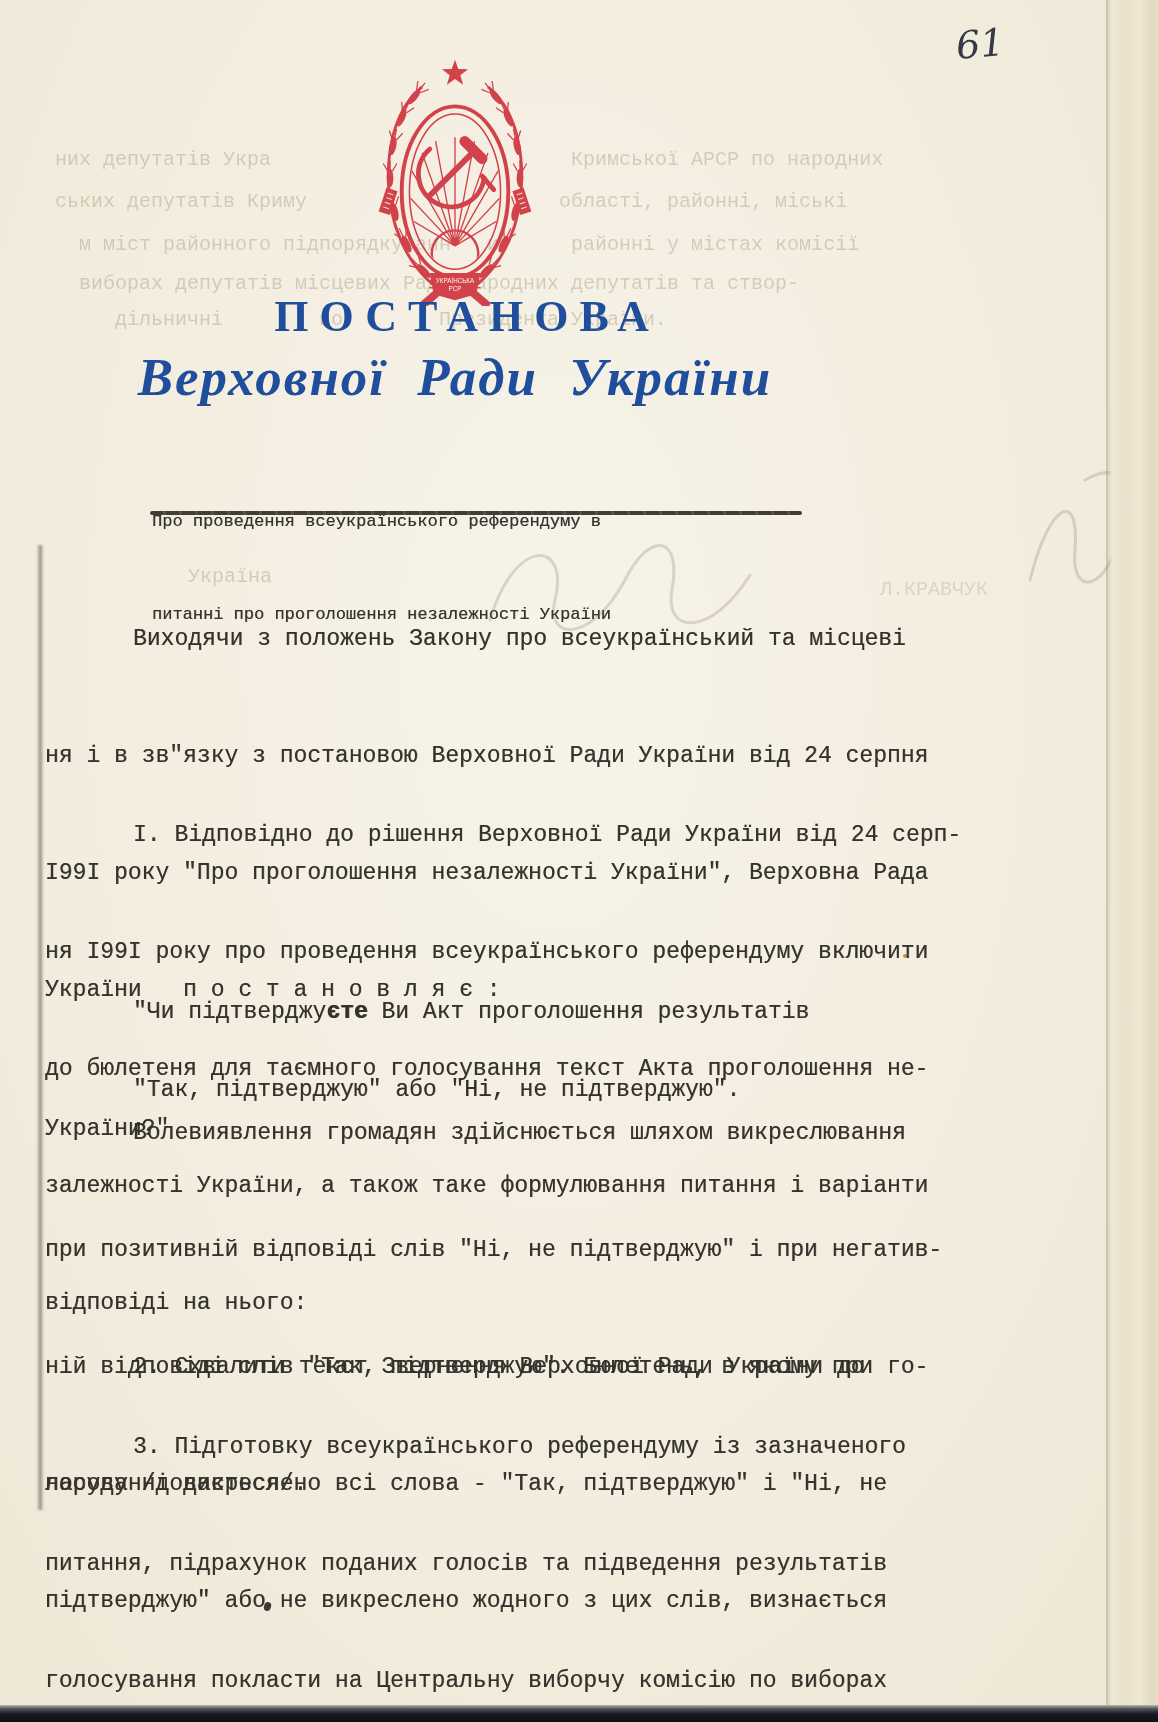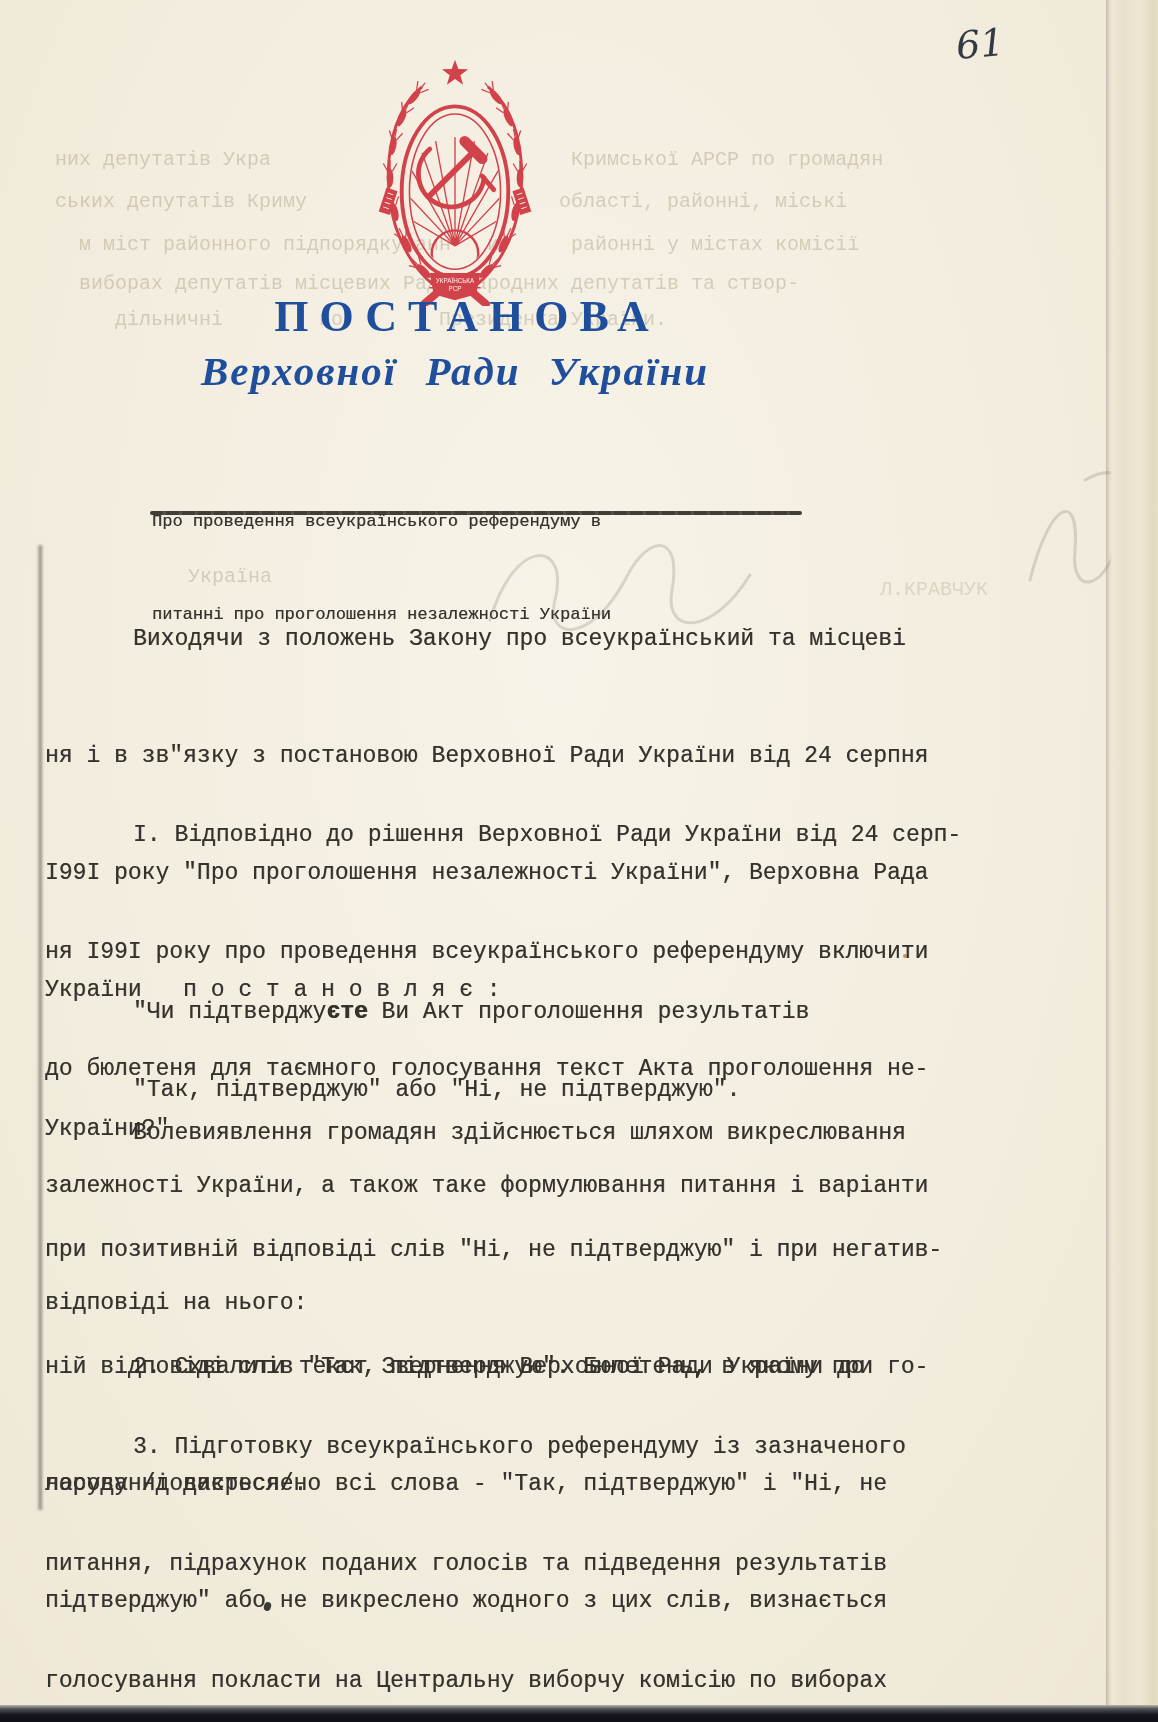--- a/index.html
+++ b/index.html
@@ -21,21 +21,21 @@
   .bold{font-weight:bold;text-shadow:0.8px 0 0 rgba(40,38,32,0.9);}
   
   .title1{
     top:291px;left:0;width:910px;text-align:center;
     font-family:"Liberation Serif","DejaVu Serif",serif;
     font-weight:bold;font-size:44px;letter-spacing:11px;color:#1f4e9d;padding-left:12px;
   }
   .title2{
     top:347px;left:0;width:910px;text-align:center;
     font-family:"Liberation Serif","DejaVu Serif",serif;
-    font-style:italic;font-weight:bold;font-size:41px;letter-spacing:2px;word-spacing:16px;color:#1f4e9d;
+    font-style:italic;font-weight:bold;font-size:53px;letter-spacing:2px;word-spacing:16px;color:#1f4e9d;
   }
   
   .subject{top:444px;left:152px;font-size:17px;line-height:31px;}
   .subject-underline{
     top:511px;left:150px;width:652px;height:4px;
     background:repeating-linear-gradient(90deg,#413e37 0 13px,#55514a 13px 16px);
     border-radius:2px;
   }
   
   .ghost{
@@ -81,21 +81,21 @@
 
 <div class="abs gutter-shadow"></div>
 <div class="abs right-edge"></div>
 <div class="abs bottom-strip"></div>
 <div class="abs ink-dot"></div>
 <div class="abs speck"></div>
 
 <div class="abs pagenum">61</div>
 
 <div>
-  <div class="gl ghost" style="top:148px">них депутатів Укра                         Кримської АРСР по громадян</div>
+  <div class="gl ghost" style="top:148px">них депутатів Укра                         Кримської АРСР по народних</div>
   <div class="gl ghost" style="top:190px">ських депутатів Криму                  ,  області, районні, міські</div>
   <div class="gl ghost" style="top:233px">  м міст районного підпорядкуванн   и,     районні у містах комісії</div>
   <div class="gl ghost" style="top:272px">  виборах депутатів місцевих Рад  народних депутатів та створ-</div>
   <div class="gl ghost" style="top:308px">     дільничні        по        Президента України.</div>
   <div class="abs ghost" style="top:565px;left:188px">Україна</div>
   <div class="abs ghost" style="top:578px;left:880px;opacity:.22">Л.КРАВЧУК</div>
 </div>
 
 <svg class="abs ghost-sig" width="740" height="220" viewBox="0 0 740 220">
   <g fill="none" stroke="#6f6757" stroke-width="3" stroke-linecap="round">

